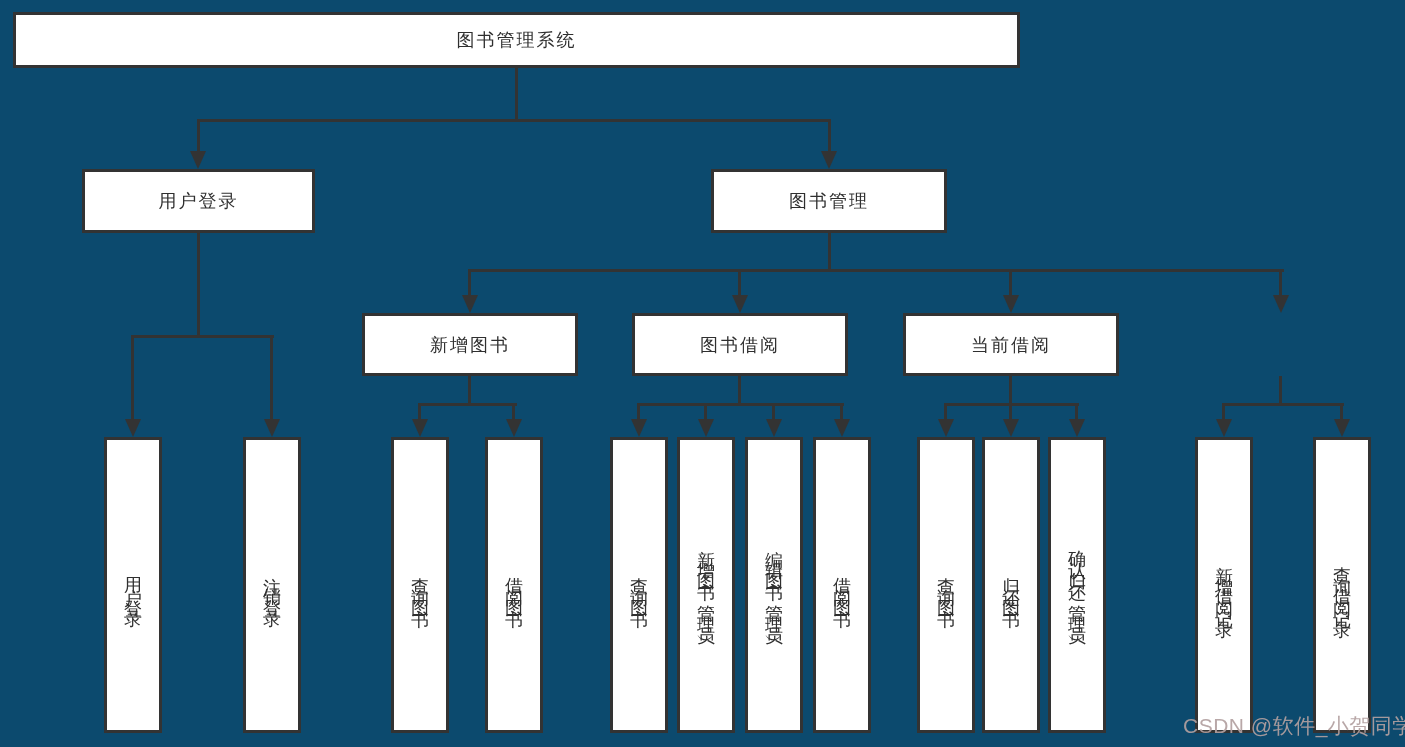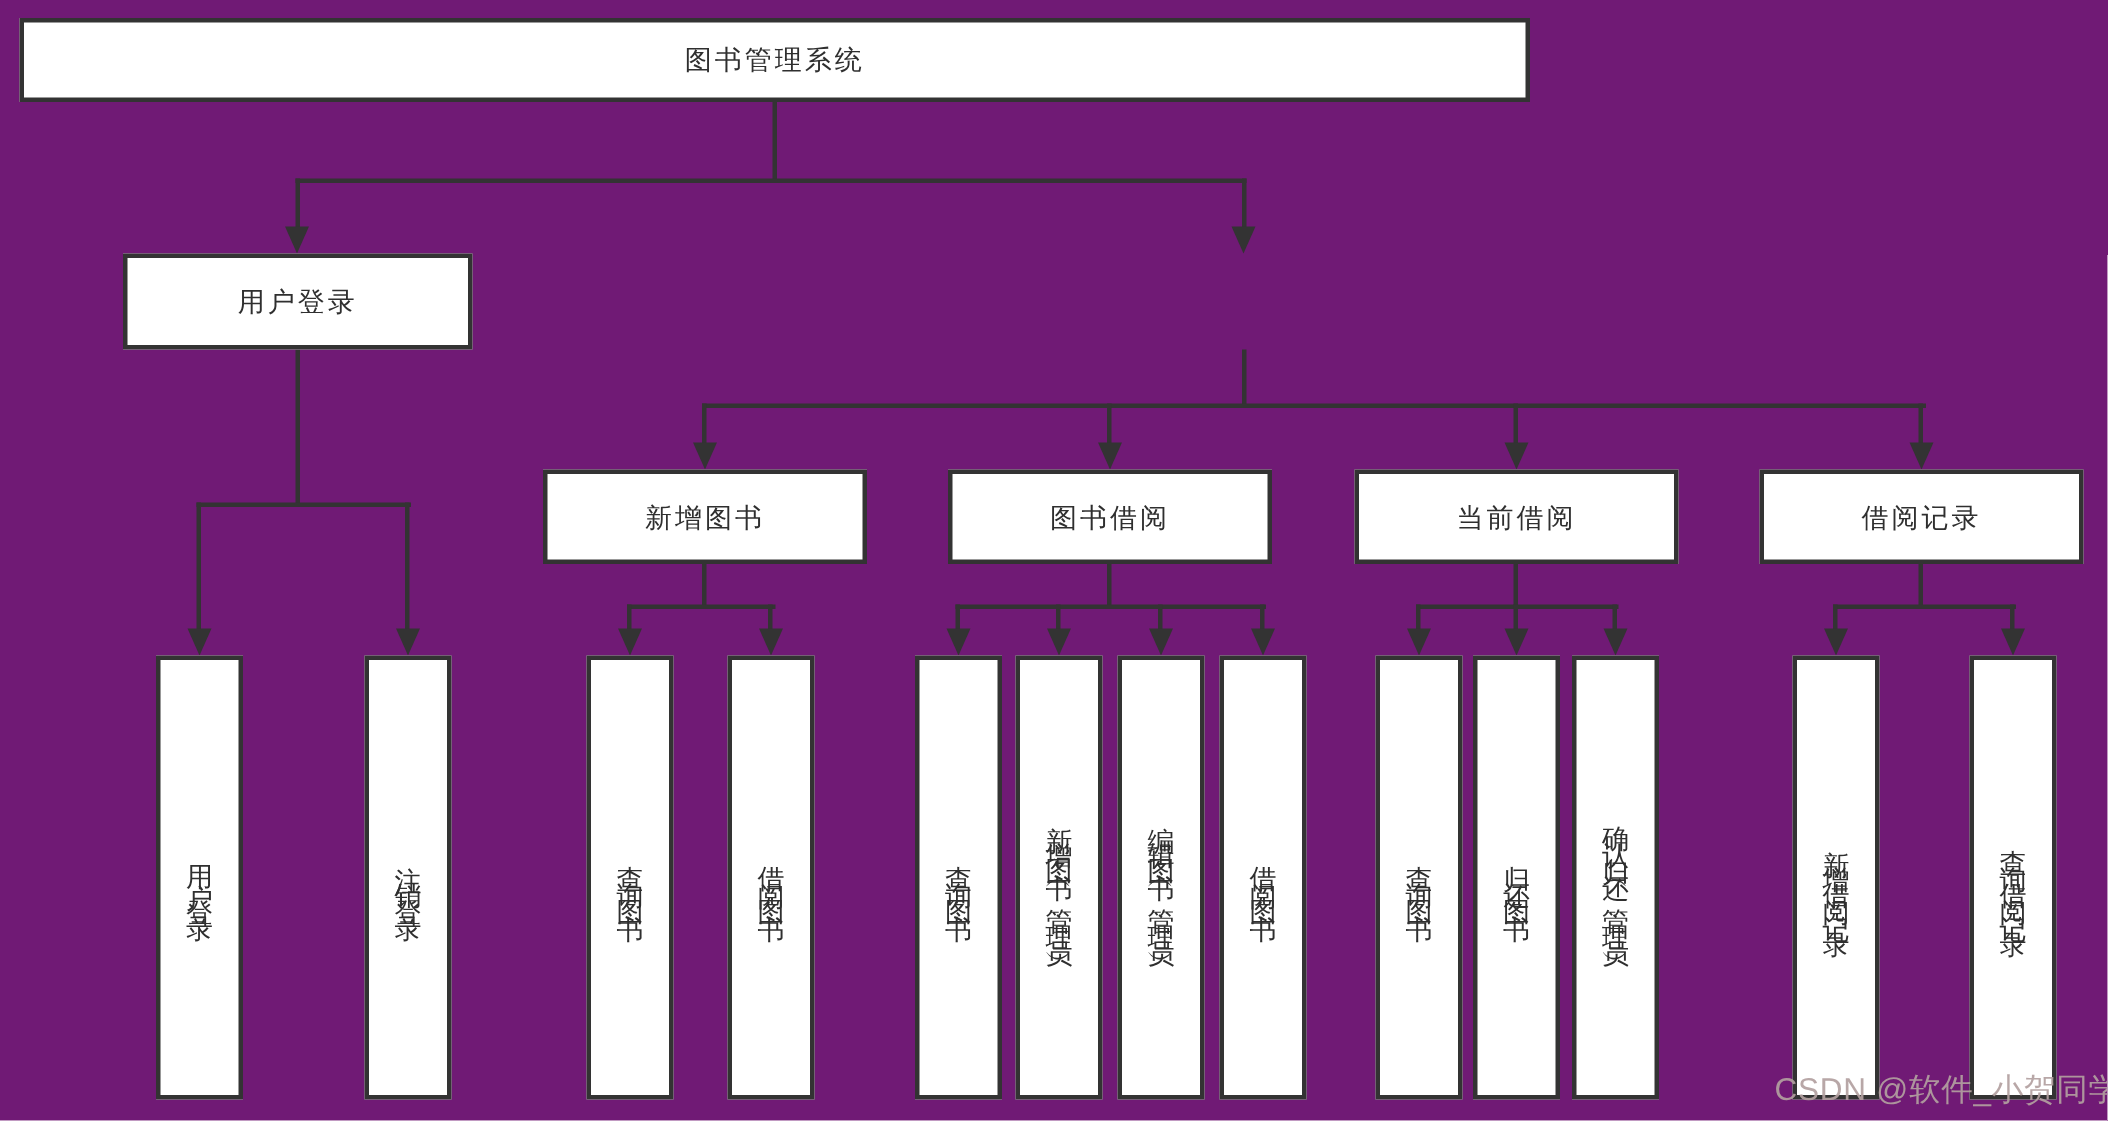--- a/index.html
+++ b/index.html
@@ -1,20 +1,20 @@
 <!DOCTYPE html>
 <html><head>
 <meta charset="utf-8">
 <style>
   html, body { margin: 0; padding: 0; background: #ffffff; }
   #canvas {
     position: relative;
     width: 1405px;
     height: 747px;
-    background: #701a75;
+    background: #0c4a6e;
     overflow: hidden;
     font-family: "Liberation Sans", "DejaVu Sans", sans-serif;
   }
   
   .node {
     position: absolute;
     box-sizing: border-box;
     background: #ffffff;
     border: 3px solid #333333;
     display: flex;
@@ -142,32 +142,32 @@
   <div class="arw" style="left:1069px; top:419px;"></div>
   <div class="arw" style="left:1216px; top:419px;"></div>
   <div class="arw" style="left:1334px; top:419px;"></div>
 
   <div class="node h-box" id="n-root">
     <span>图书管理系统</span>
   </div>
   <div class="node h-box" id="n-login">
     <span>用户登录</span>
   </div>
+  <div class="node h-box" id="n-bookmgmt">
+    <span>图书管理</span>
+  </div>
   <div class="node h-box" id="n-newbooks">
     <span>新增图书</span>
   </div>
   <div class="node h-box" id="n-current">
     <span>当前借阅</span>
   </div>
   <div class="node h-box" id="n-borrow">
     <span>图书借阅</span>
   </div>
-  <div class="node h-box" id="n-records">
-    <span>借阅记录</span>
-  </div>
 
   <div class="node leaf" id="n-a1">
     <span>用户登录</span>
   </div>
   <div class="node leaf" id="n-a2">
     <span>注销登录</span>
   </div>
   <div class="node leaf" id="n-b1">
     <span>查询图书</span>
   </div>

